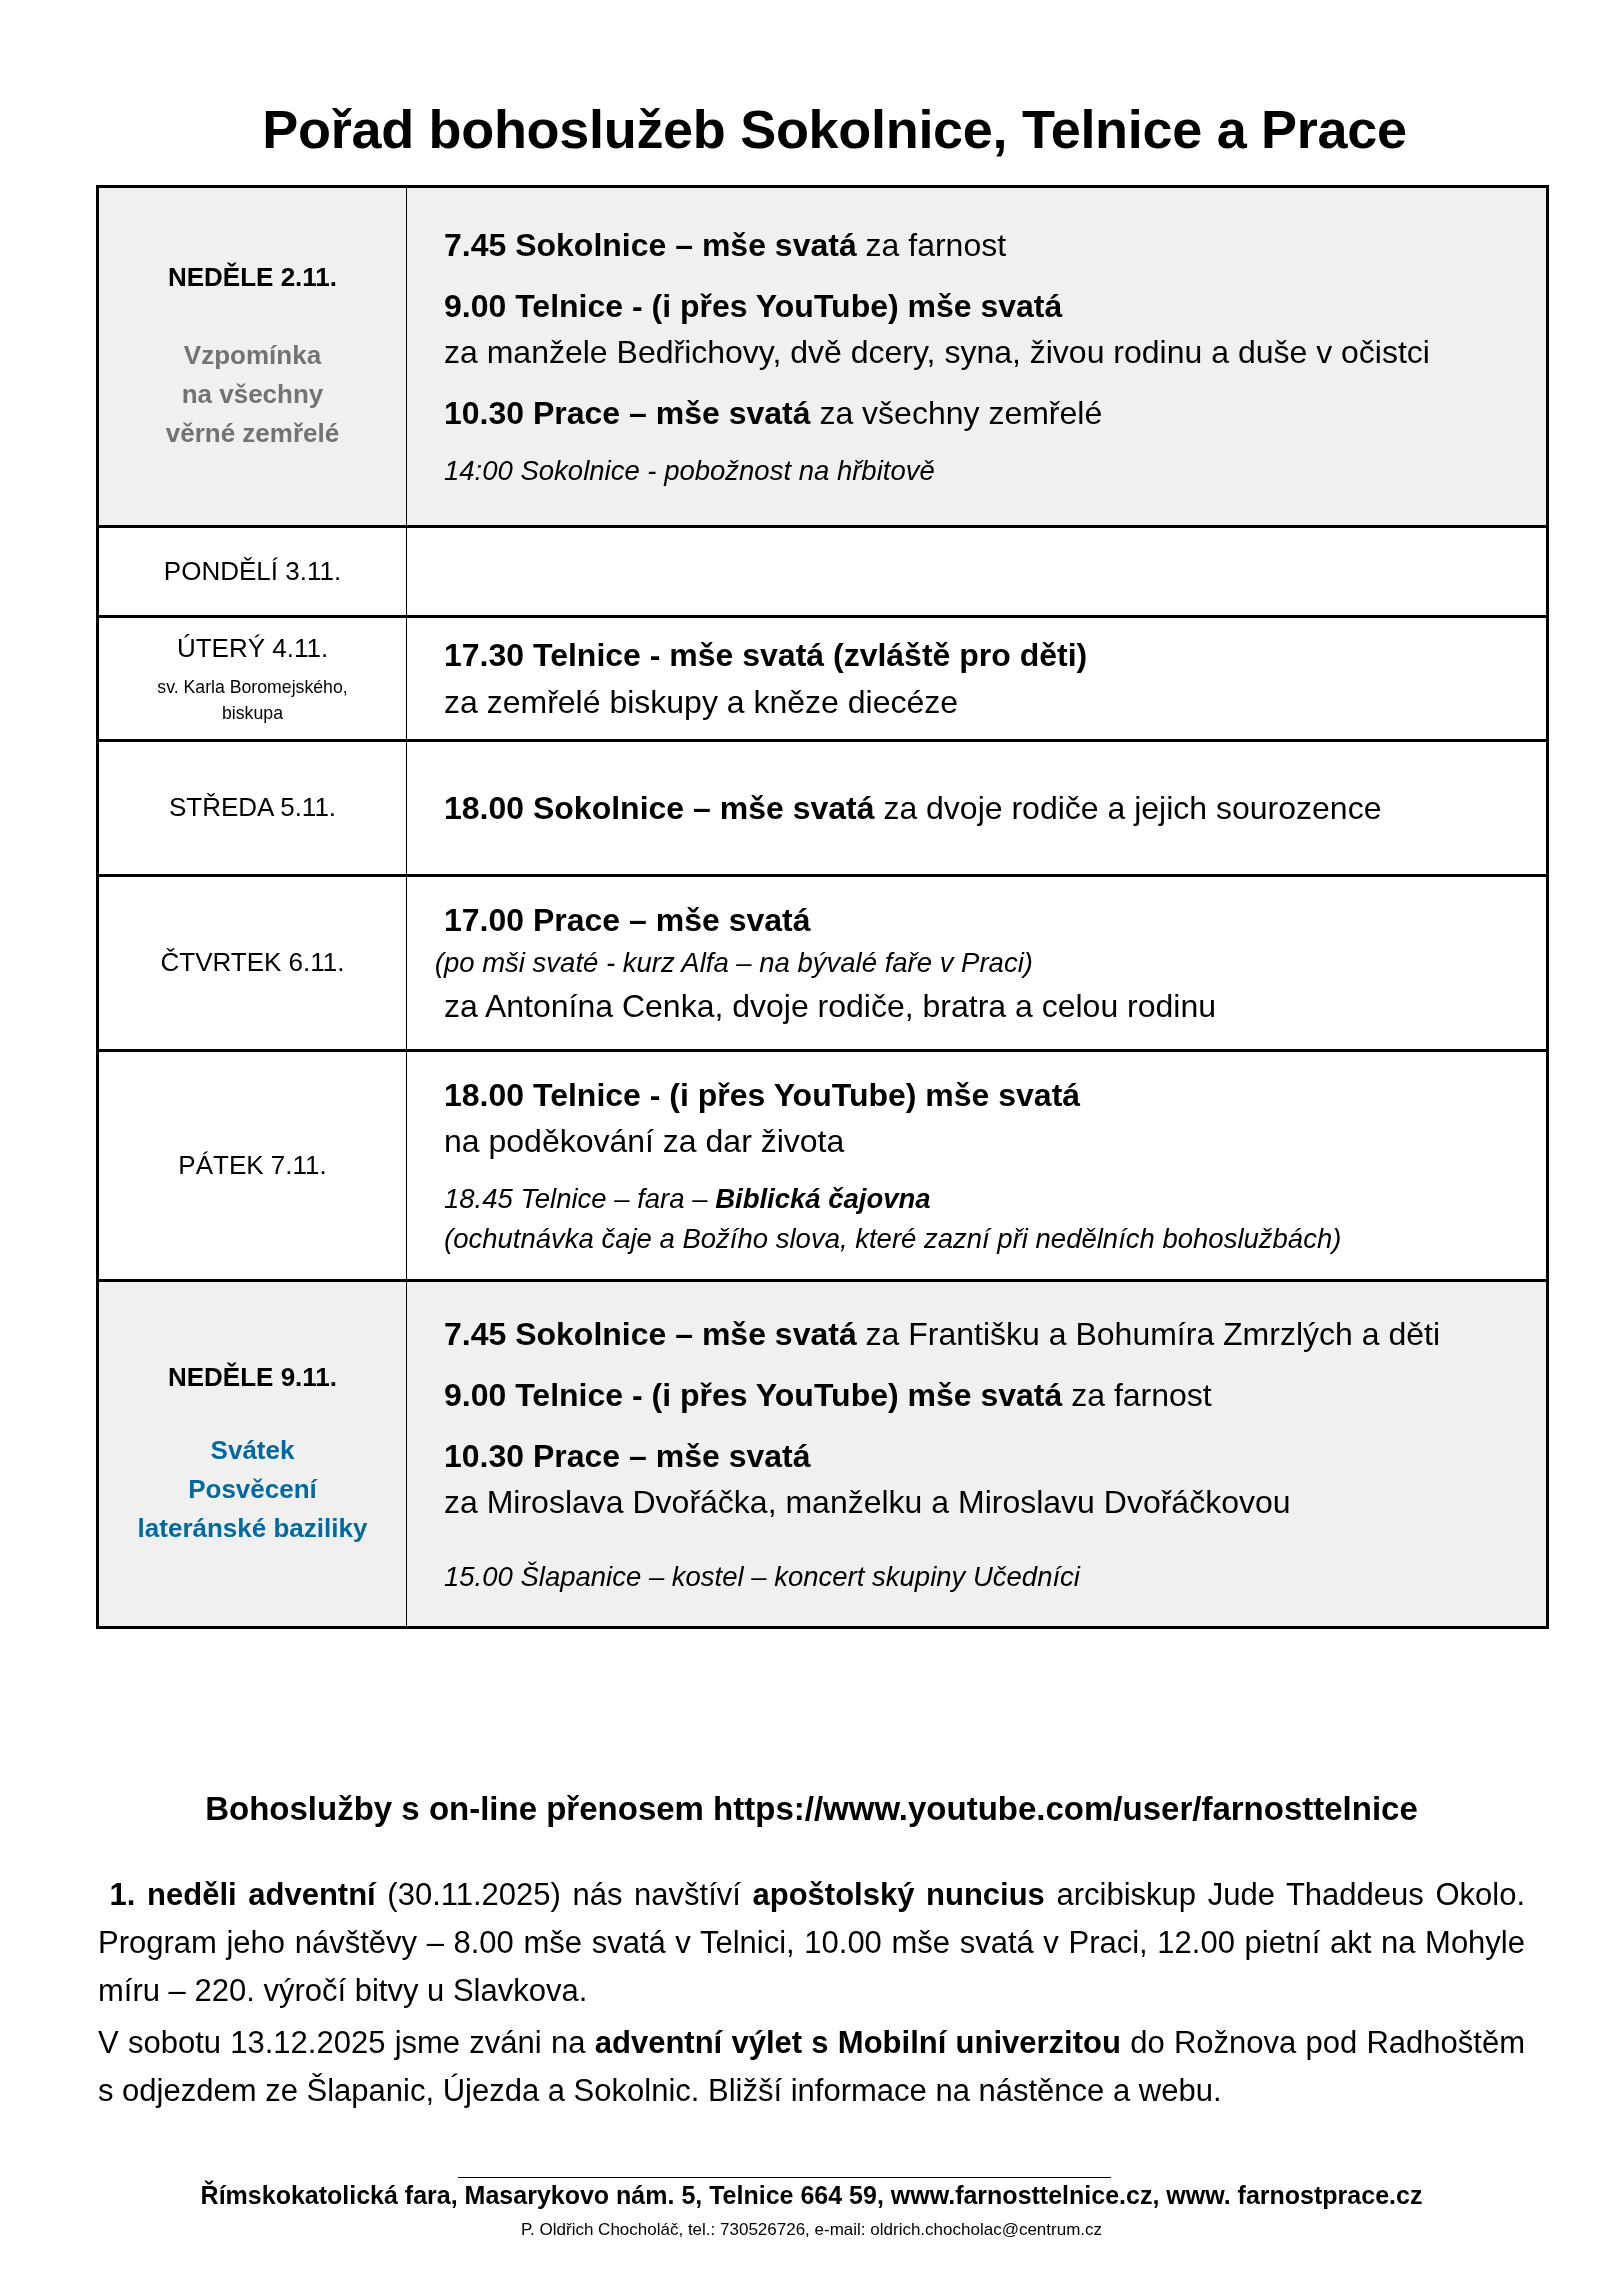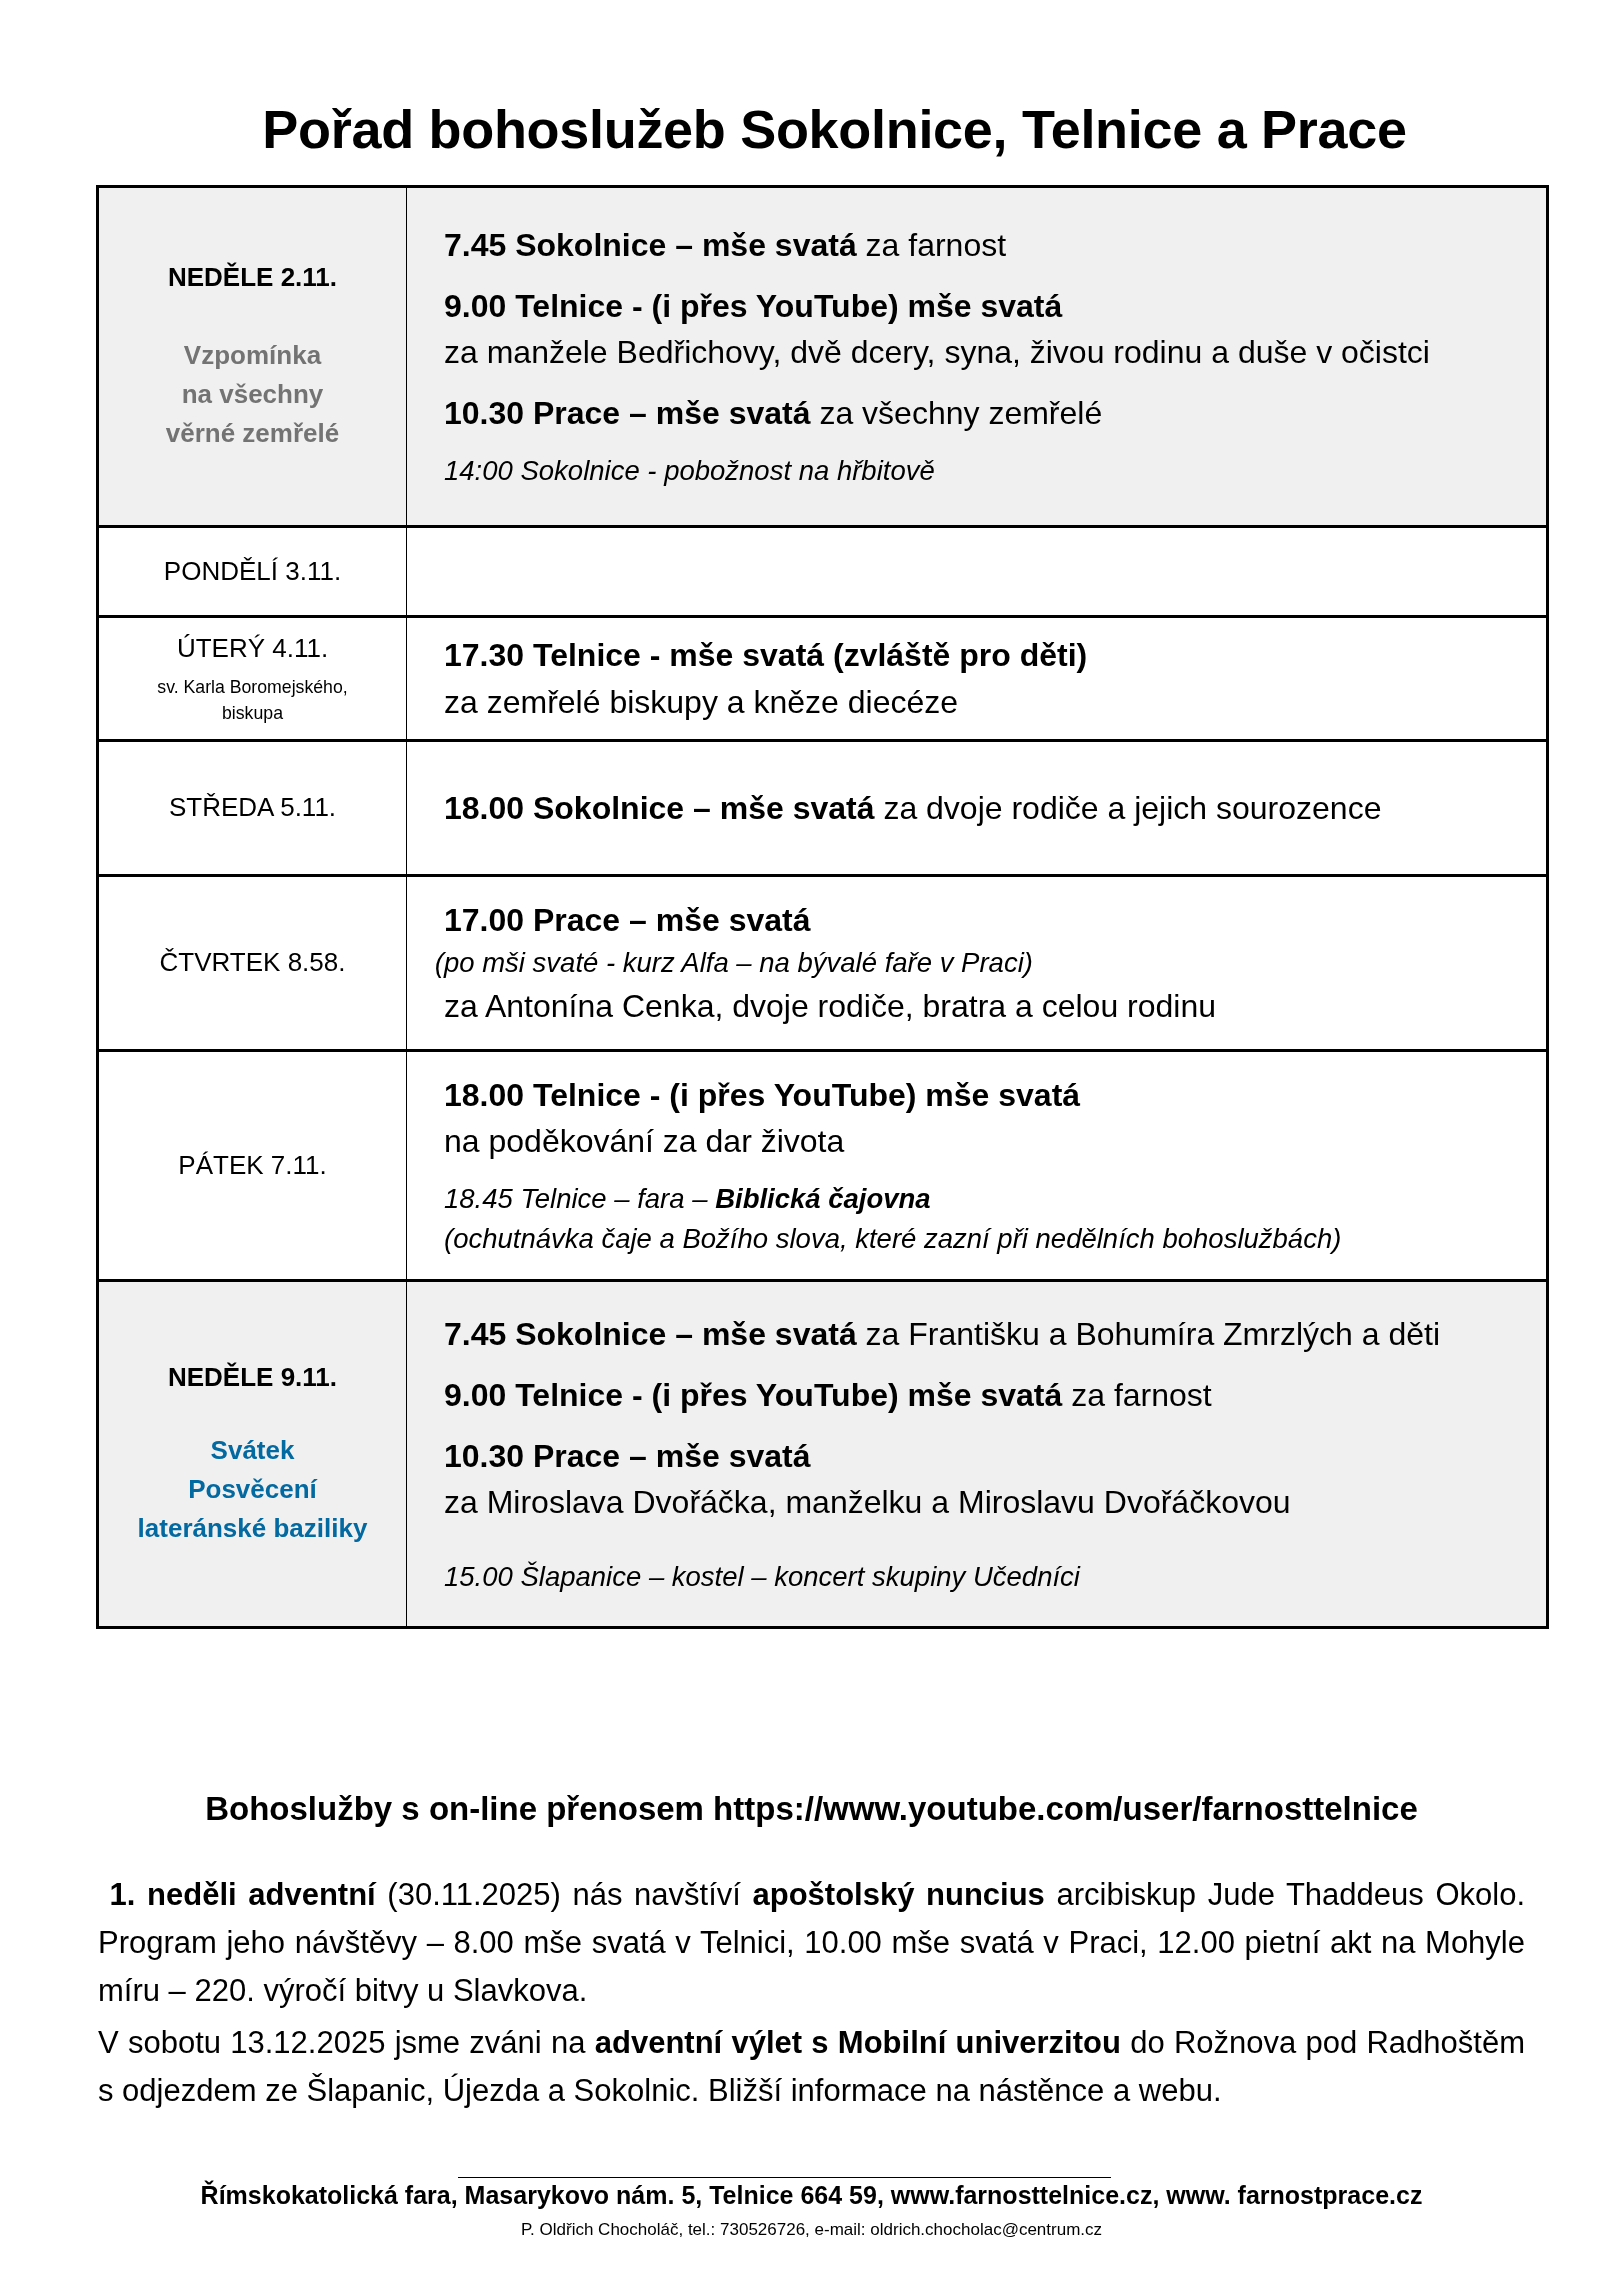--- a/index.html
+++ b/index.html
@@ -123,21 +123,21 @@
     <div class="day">
       <div class="dname">STŘEDA 5.11.</div>
     </div>
     <div class="content">
       <div class="line"><span class="b">18.00 Sokolnice – mše svatá</span><span> za dvoje rodiče a jejich sourozence</span></div>
     </div>
   </div>
 
   <div class="row r5">
     <div class="day">
-      <div class="dname">ČTVRTEK 8.58.</div>
+      <div class="dname">ČTVRTEK 6.11.</div>
     </div>
     <div class="content">
       <div class="line"><span class="b">17.00 Prace – mše svatá</span></div>
       <div class="line it-small outdent">(po mši svaté - kurz Alfa – na bývalé faře v Praci)</div>
       <div class="line"><span>za Antonína Cenka, dvoje rodiče, bratra a celou rodinu</span></div>
     </div>
   </div>
 
   <div class="row r6">
     <div class="day">

